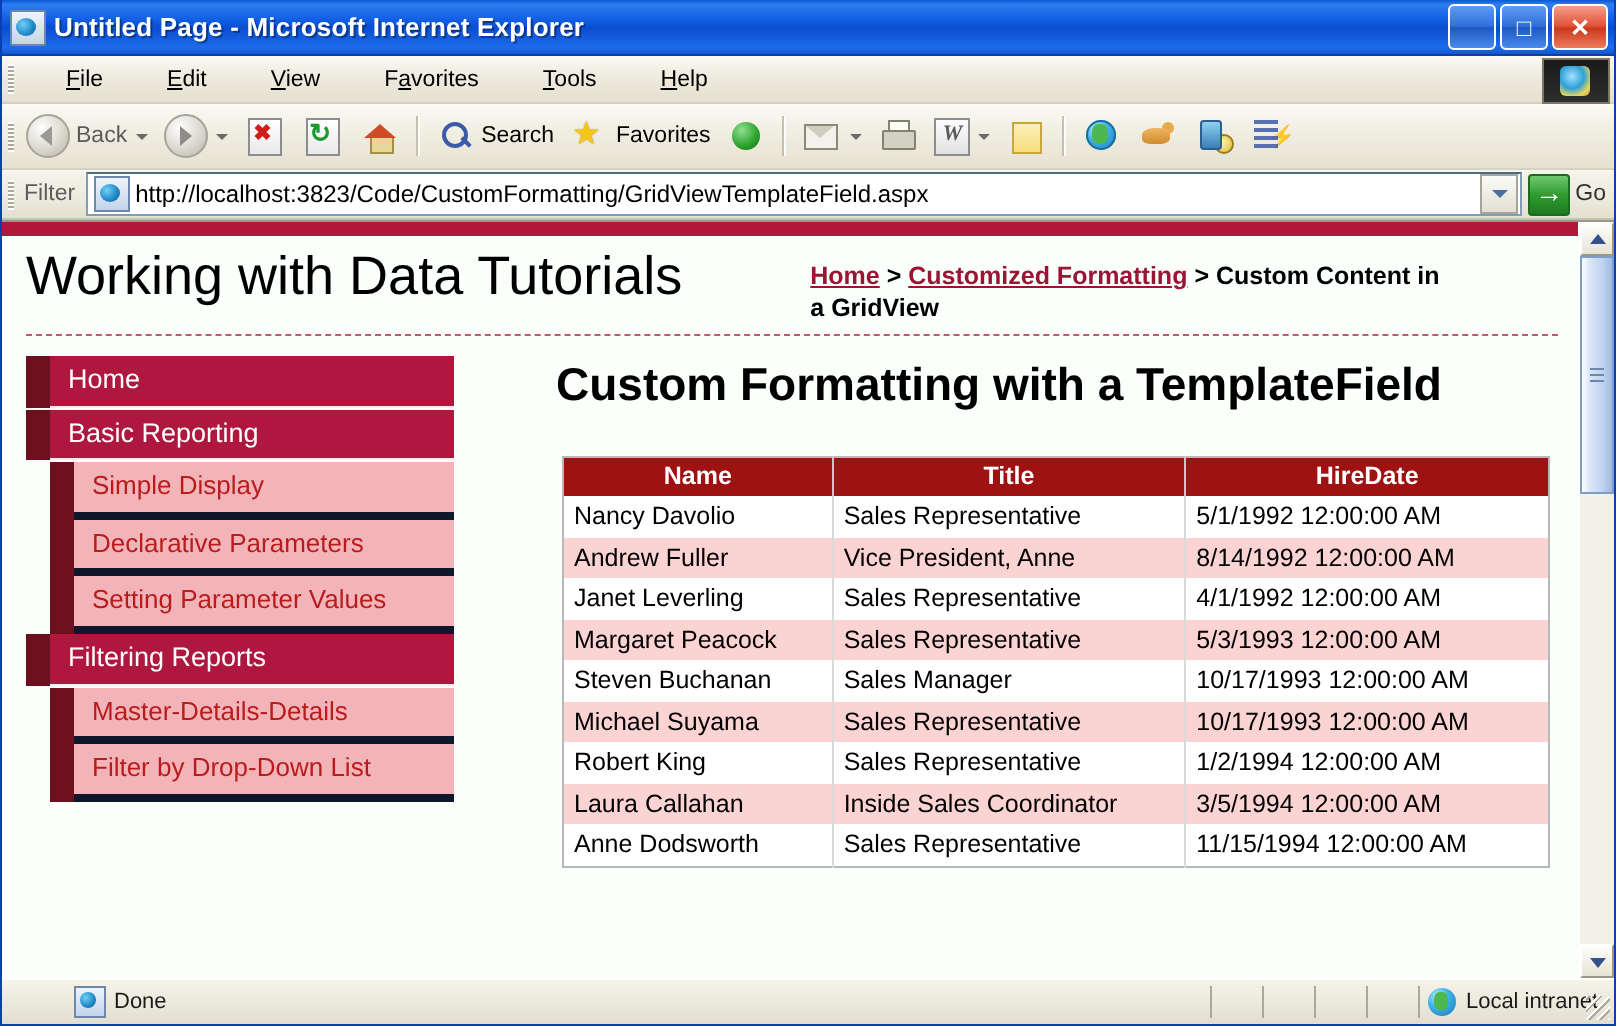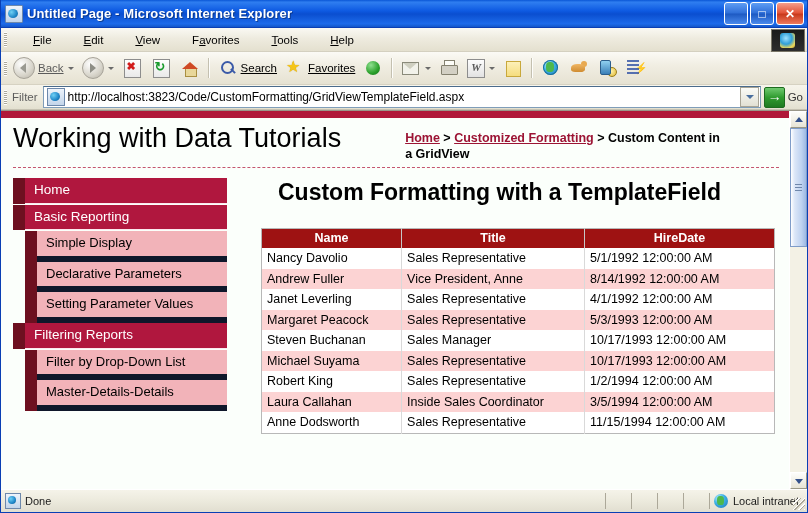--- a/index.html
+++ b/index.html
@@ -109,21 +109,21 @@
   .toolbar {
     height: 32px; flex: 0 0 32px;
     background: linear-gradient(to bottom, #fbfaf5 0%, #f1eee3 40%, #e6e2d2 100%);
     display: flex; align-items: center;
     border-bottom: 1px solid #d6d2c2;
     position: relative;
   }
   .tbbtn {
     display: flex; align-items: center; gap: 3px;
     padding: 2px 4px; font-size: 11.5px; color: #5b5b5b;
-    white-space: nowrap; cursor: default; text-decoration: underline;
+    white-space: nowrap; cursor: default;
   }
   .tbbtn.enabled { color: #000; }
   .tbsep {
     width: 1px; height: 20px; margin: 0 4px;
     background: #c4c0b0; border-right: 1px solid #fdfdfb;
     flex: 0 0 auto;
   }
   .caret {
     width: 0; height: 0; margin-left: 1px;
     border-left: 3px solid transparent; border-right: 3px solid transparent;
@@ -403,42 +403,43 @@
   .nav-sub {
     display: flex; align-items: stretch;
   }
   .nav-sub .accent {
     width: 12px; background: #6d1020; flex: 0 0 auto;
     margin-left: 12px;
   }
   .nav-sub .label {
     flex: 1 1 auto;
     background: #f2b3b9;
-    color: #000000; font-size: 13px;
+    color: #b91c1c; font-size: 13px;
     padding: 4px 6px 5px 9px;
     line-height: 1.2;
-    border-bottom: 6px solid #0f172a;
+    border-bottom: 4px solid #0f172a;
     cursor: pointer;
   }
 
   
   .main {
     flex: 1 1 auto; padding: 0 14px 0 34px;
     min-width: 0;
   }
   .main h1 {
     font-size: 23px; font-weight: bold; color: #000;
     margin: 0 0 22px 17px; line-height: 1.22;
     font-family: "Liberation Sans", sans-serif;
   }
   table.grid {
     border-collapse: collapse;
     font-size: 12.5px;
     border: 1px solid #b8b8b8;
     background: #86efac;
+    margin-left: 20px;
   }
   table.grid th {
     background: #9e1212;
     color: #ffffff;
     font-weight: bold;
     font-size: 12.5px;
     padding: 2px 6px 3px 6px;
     text-align: center;
     border-right: 1px solid #c7c7c7;
     white-space: nowrap;
@@ -497,20 +498,21 @@
   }
 
   
   .statusbar {
     height: 22px; flex: 0 0 22px;
     background: linear-gradient(to bottom, #f5f3e9 0%, #eceadd 50%, #e1ded0 100%);
     display: flex; align-items: center;
     border-top: 1px solid #ffffff;
     font-size: 11px; color: #1a1a1a;
     position: relative;
+    padding-left: 32px;
   }
   .st-cell {
     height: 16px; display: flex; align-items: center;
     padding: 0 4px;
     border-left: 1px solid #aca899;
     box-sizing: border-box;
   }
   .st-first {
     flex: 1 1 auto; border-left: none; gap: 4px; min-width: 0;
   }
@@ -696,26 +698,26 @@
             <span class="label">Setting Parameter Values</span>
           </div>
 
           <div class="nav-top">
             <span class="accent"></span>
             <span class="label">Filtering Reports</span>
           </div>
 
           <div class="nav-sub">
             <span class="accent"></span>
-            <span class="label">Filter by Drop-Down List</span>
+            <span class="label">Master-Details-Details</span>
           </div>
 
           <div class="nav-sub">
             <span class="accent"></span>
-            <span class="label">Master-Details-Details</span>
+            <span class="label">Filter by Drop-Down List</span>
           </div>
 
         </div>
 
         <div class="main">
           <h1>Custom Formatting with a TemplateField</h1>
 
           <table class="grid">
             <thead>
               <tr>

